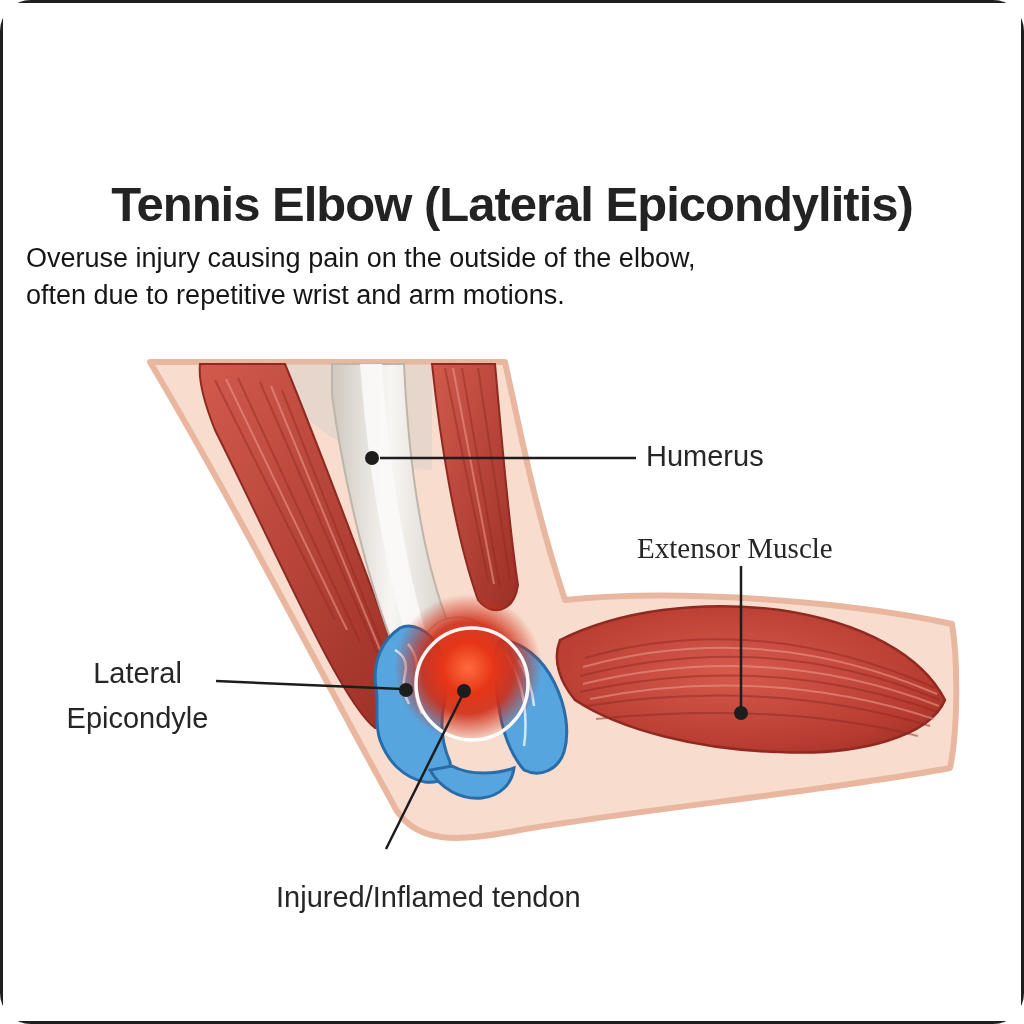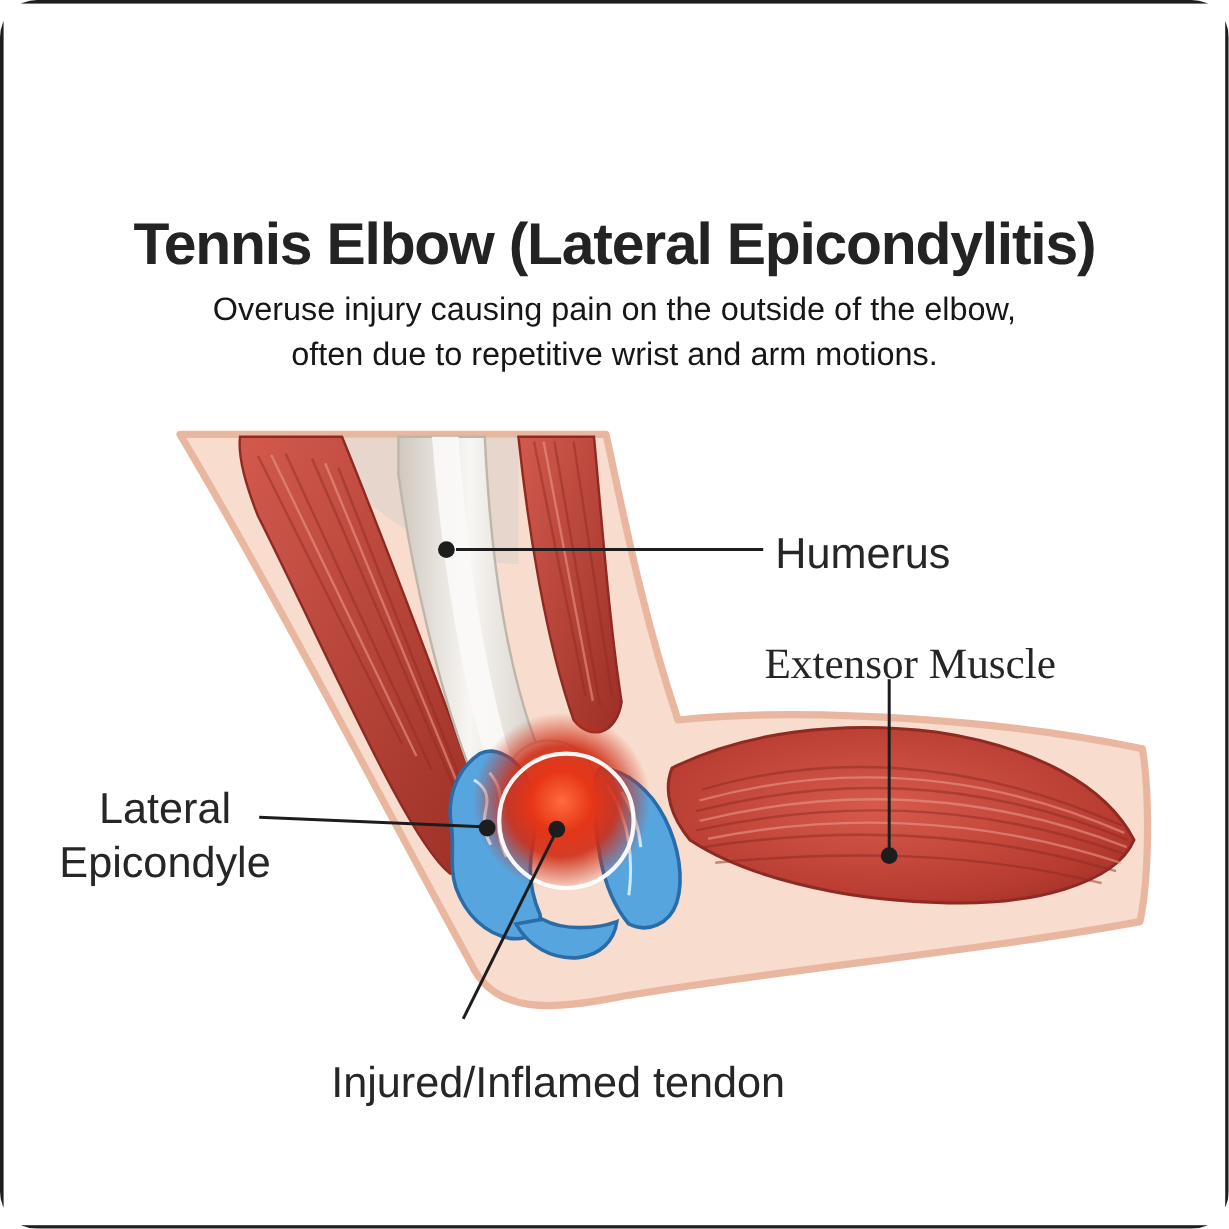--- a/index.html
+++ b/index.html
@@ -22,29 +22,30 @@
     margin:0;
     text-align:center;
     font-size:49px;
     font-weight:bold;
     letter-spacing:-1px;
     color:#232323;
   }
   .subtitle{
     position:absolute;left:0;right:0;top:240px;
     margin:0;
-    text-align:center;
+    text-align:left;
     font-size:27px;
     line-height:37px;
     color:#161616;
     white-space:pre-line;
+    padding-left:26px;
   }
   .label{
     position:absolute;
-    font-size:36px;
+    font-size:29px;
     color:#262626;
   }
   .label-humerus{left:646px;top:440px;}
   .label-extensor{left:637px;top:532px;font-family:Liberation Serif, serif;}
   .label-lateral{left:35px;top:651px;width:205px;text-align:center;white-space:pre-line;line-height:45px;}
   .label-injured{left:276px;top:855px;margin-top:26px;}
   svg.art{position:absolute;left:0;top:0;width:1024px;height:1024px;}
 </style>
 </head>
 <body>

